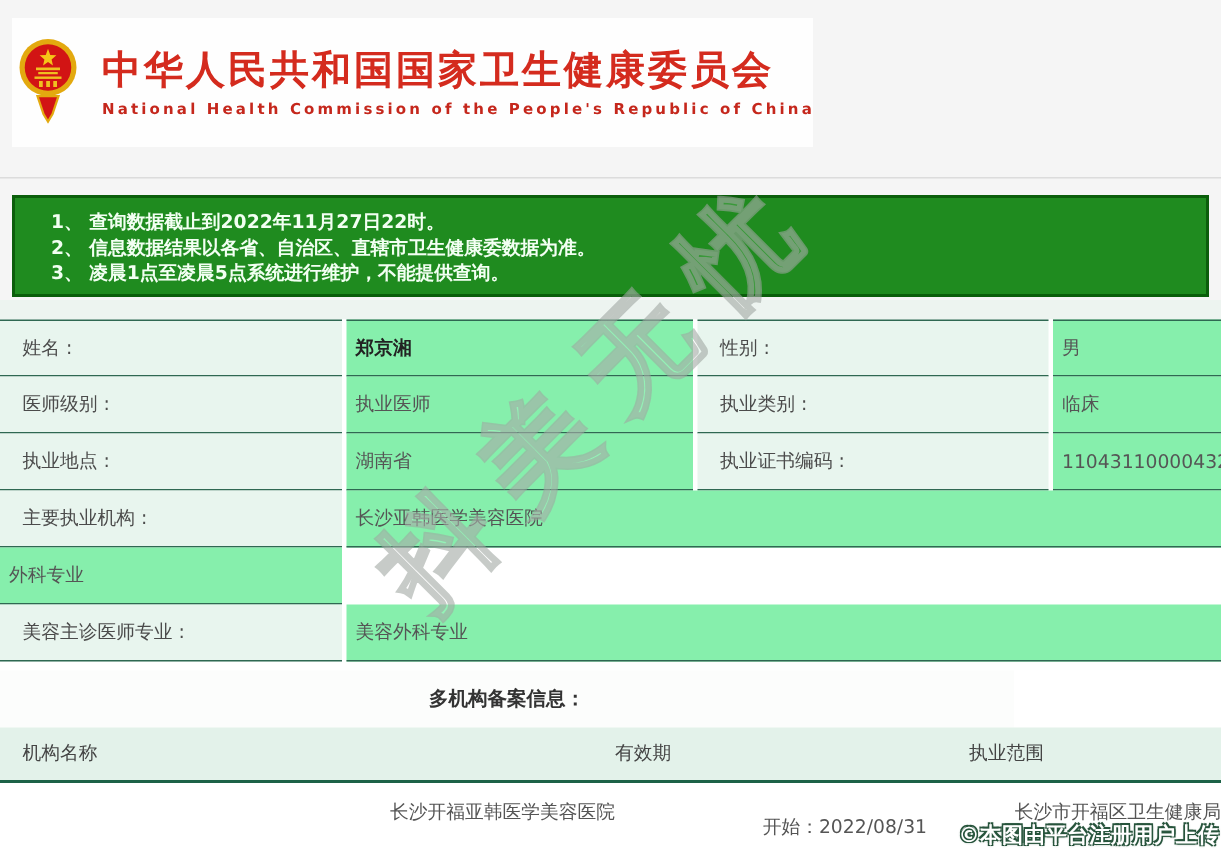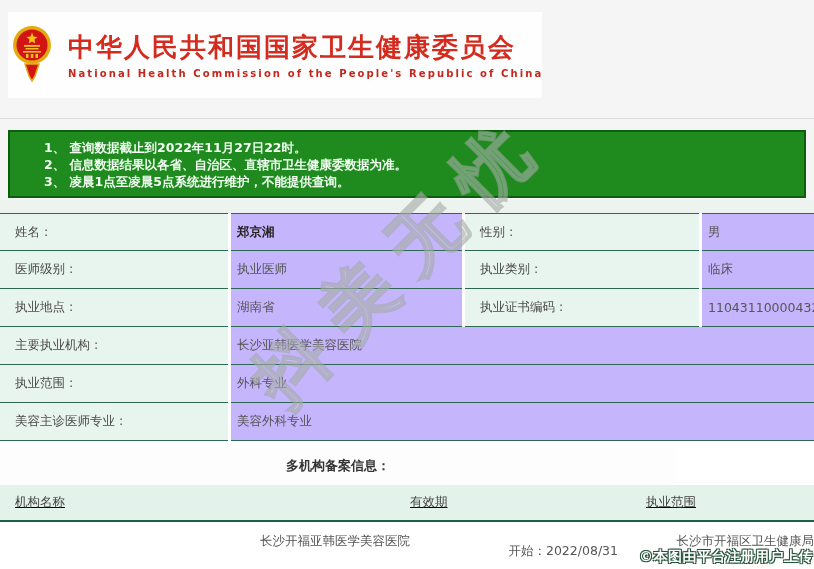--- a/index.html
+++ b/index.html
@@ -13,39 +13,39 @@
   .header-divider { position:absolute; left:0; top:118px; width:814px; height:1px; background:#dcdcdc; }
 
   
   .header-panel { position:absolute; left:8px; top:12px; width:534px; height:86px; background:#fefefe; display:flex; align-items:center; }
   .emblem { width:40px; height:62px; margin-left:4px; flex:none; }
   .titles { margin-left:16px; }
   .title-cn { color:#d42b1e; font-size:26px; font-weight:700; letter-spacing:2px; line-height:30px; white-space:nowrap; }
   .title-en { color:#c5271c; font-size:10px; font-weight:700; letter-spacing:2.1px; margin-top:6px; white-space:nowrap; }
 
   
-  .notice-box { position:absolute; left:8px; top:130px; width:798px; height:68px; background:#1f8b1f; border:2px solid #0b5e0b; padding:7px 10px 0 34px; }
+  .notice-box { position:absolute; left:8px; top:130px; width:798px; height:68px; background:#1f8b1f; border:2px solid #0b5e0b; padding:7px 10px 0 24px; }
   .notice-line { color:#f2fff2; font-size:12.5px; font-weight:700; line-height:17px; white-space:nowrap; }
 
   
   .record { position:absolute; left:0; top:213px; width:814px; }
   .row { display:grid; column-gap:3px; height:38px; background:#ffffff; }
   .row.r4 { grid-template-columns:228px 231px 234px 1fr; }
   .row.r2 { grid-template-columns:228px 1fr; }
   .cell { display:flex; align-items:center; font-size:12.5px; color:#4b4b4b; padding-left:15px;
           border-bottom:1px solid #2f6852; }
   .row:first-child .cell { border-top:1px solid #2f6852; }
   .cell.label { background:#e8f5ee; }
-  .cell.value { background:#c4b5fd; padding-left:6px; color:#555; }
+  .cell.value { background:#86efac; padding-left:6px; color:#555; }
   .cell.value.strong { font-weight:700; color:#222; }
 
   
   .section-title-row { position:absolute; left:0; top:447px; width:676px; height:38px; display:flex; align-items:center; justify-content:center; background:#fcfdfc; }
   .section-title { font-size:13px; font-weight:700; color:#333; }
-  .org-header { position:absolute; left:0; top:485px; width:814px; height:37px; background:#e3f2ea; border-bottom:2px solid #1d6247; display:grid; grid-template-columns:410px 208px 1fr; align-items:center;text-decoration:underline; }
+  .org-header { position:absolute; left:0; top:485px; width:814px; height:37px; background:#e3f2ea; border-bottom:2px solid #1d6247; display:grid; grid-template-columns:410px 208px 1fr; align-items:center; }
   .org-header .h1 { padding-left:15px; } .org-header .h3 { padding-left:28px; }
   .org-header div { font-size:12.5px; color:#444; }
   .org-row { position:absolute; left:0; top:524px; width:814px; height:45px; background:#ffffff; display:grid; grid-template-columns:410px 208px 1fr;text-align:right; }
   .org-row div { font-size:12.5px; color:#555; padding-top:9px; }
   .org-name { padding-left:15px; }
   .org-validity { line-height:18px; padding-top:7px; }
   .org-authority { padding-left:3px; }
 
   
   .wm-diagonal { position:absolute; left:150px; top:100px; width:500px; height:320px; display:flex; align-items:center; justify-content:center; transform:rotate(-45deg); font-size:72px; font-weight:700; letter-spacing:22px; color:rgba(255,255,255,0.12); -webkit-text-stroke:2.2px rgba(158,165,161,0.58); pointer-events:none; z-index:60; white-space:nowrap; }
@@ -104,21 +104,20 @@
       <div class="cell label">执业地点 :</div>
       <div class="cell value">湖南省</div>
       <div class="cell label">执业证书编码 :</div>
       <div class="cell value">110431100004329</div>
     </div>
     <div class="row r2">
       <div class="cell label">主要执业机构 :</div>
       <div class="cell value">长沙亚韩医学美容医院</div>
     </div>
     <div class="row r2">
-      <div class="cell label">执业范围 :</div>
       <div class="cell value">外科专业</div>
     </div>
     <div class="row r2">
       <div class="cell label">美容主诊医师专业 :</div>
       <div class="cell value">美容外科专业</div>
     </div>
   </div>
 
   <div class="section-title-row">
     <span class="section-title">多机构备案信息：</span>

